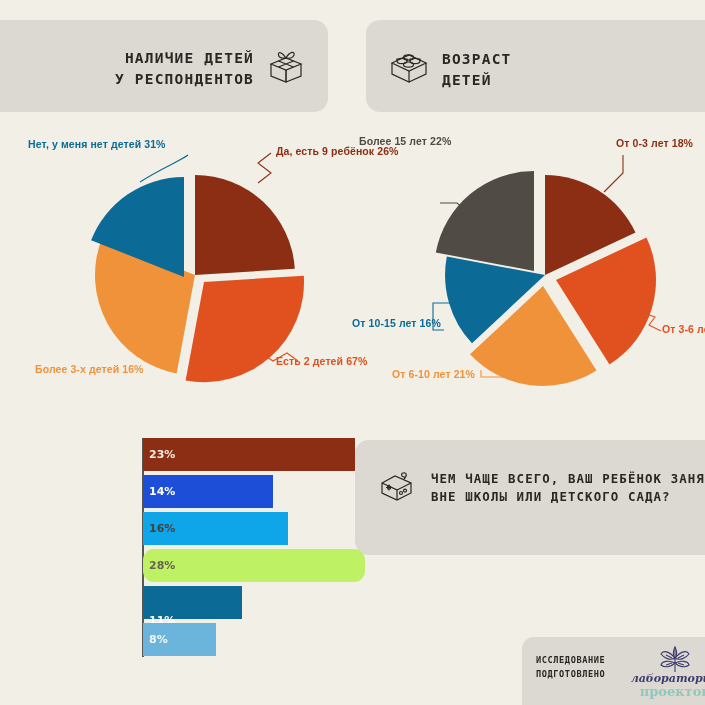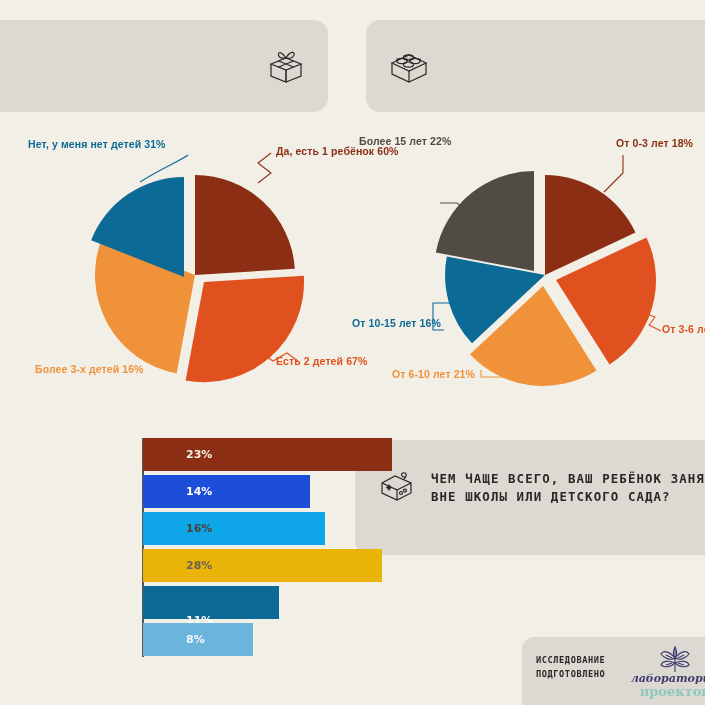--- a/index.html
+++ b/index.html
@@ -65,21 +65,21 @@
   }
   #bars-panel .hdr-inner{left:20px;top:26px;gap:14px;}
   #bars-panel .hdr-title{font-size:12.4px;letter-spacing:1.1px;}
 
   #bar-chart{position:absolute;left:0;top:432px;width:470px;height:225px;}
   .bar-row{
     position:absolute;left:0;height:33px;display:flex;align-items:stretch;
   }
   .bar-rect{
     position:absolute;left:143px;top:0;height:100%;
-    display:flex;align-items:center;padding-left:37px;
+    display:flex;align-items:center;
   }
   .bar-val{
     font-size:11px;font-weight:bold;padding-left:6px;
     font-family:"DejaVu Sans","Liberation Sans",sans-serif;
   }
   #axis{
     position:absolute;left:142px;top:438px;width:2px;height:219px;background:#5A5854;
   }
 
   
@@ -105,20 +105,22 @@
     font-family:"DejaVu Serif","Liberation Serif",serif;
   }
 </style>
 </head>
 <body>
 
 <div class="stage">
 
   <div class="panel" id="header-left">
     <div class="hdr-inner">
+      <div class="hdr-title">НАЛИЧИЕ ДЕТЕЙ
+У РЕСПОНДЕНТОВ</div>
       <div class="icon-box">
         <svg width="40" height="38" viewBox="0 0 40 38" fill="none" stroke="#2A2724" stroke-width="1.2">
           <path d="M5 16 L20 10 L35 16 L20 22 Z"></path>
           <path d="M5 16 L5 28 L20 34 L20 22"></path>
           <path d="M35 16 L35 28 L20 34"></path>
           <path d="M12.5 13 L27.5 19 M27.5 13 L12.5 19"></path>
           <path d="M20 10 C16 4 12 3 12.5 7 C13 10 17 10.5 20 10 Z"></path>
           <path d="M20 10 C24 3 29 3 28 7 C27 10 23 10.6 20 10 Z"></path>
           <path d="M20 22 L20 34" stroke-width="1"></path>
         </svg>
@@ -133,20 +135,22 @@
           <path d="M4 15 L21 7 L38 15 L21 23 Z"></path>
           <path d="M4 15 L4 26 L21 34 L21 23"></path>
           <path d="M38 15 L38 26 L21 34"></path>
           <ellipse cx="14" cy="13" rx="5" ry="2.6"></ellipse>
           <ellipse cx="27" cy="13" rx="5" ry="2.6"></ellipse>
           <ellipse cx="20.5" cy="9.5" rx="5" ry="2.6"></ellipse>
           <ellipse cx="20.5" cy="16.6" rx="5" ry="2.6"></ellipse>
           <path d="M9 13 L9 10.5 M19 13 L19 10.5 M22 13 L22 10.5 M32 13 L32 10.5"></path>
         </svg>
       </div>
+      <div class="hdr-title">ВОЗРАСТ
+ДЕТЕЙ</div>
     </div>
   </div>
 
   <div class="pie-wrap" id="pie-left">
     <svg width="330" height="275" viewBox="0 0 330 275">
 
       <path d="M165 150 L165 50 A100 100 0 0 1 264.8 143.7 Z" fill="#8C2E14"></path>
 
       <g transform="translate(9,7)">
         <path d="M165 150 L264.8 143.7 A100 100 0 0 1 146.6 248.5 Z" fill="#E0511F"></path>
@@ -157,21 +161,21 @@
       <g transform="translate(-11,2)">
         <path d="M165 150 L72.1 113.2 A100 100 0 0 1 165 50 Z" fill="#0B6A96"></path>
       </g>
 
       <path d="M110 57 C130 44 150 36 158 30" stroke="#0B6A96" stroke-width="1.1" fill="none"></path>
       <path d="M228 58 L241 48 L228 38 L241 28" stroke="#8C2E14" stroke-width="1.1" fill="none"></path>
       <path d="M231 228 L243 236 L257 228 L268 236" stroke="#E0511F" stroke-width="1.1" fill="none"></path>
       <path d="M127 196 L110 228" stroke="#F0923A" stroke-width="1.1" fill="none"></path>
     </svg>
     <div class="lbl" style="left:-2px;top:13px;color:#0B6A96;">Нет, у меня нет детей 31%</div>
-    <div class="lbl" style="left:246px;top:20px;color:#8C2E14;">Да, есть 1 ребёнок 60%</div>
+    <div class="lbl" style="left:246px;top:20px;color:#8C2E14;">Да, есть 9 ребёнок 26%</div>
     <div class="lbl" style="left:246px;top:230px;color:#E0511F;">Есть 2 детей 67%</div>
     <div class="lbl" style="left:5px;top:238px;color:#F0923A;">Более 3-х детей 16%</div>
   </div>
 
   <div class="pie-wrap" id="pie-right">
     <svg width="320" height="275" viewBox="0 0 320 275">
 
       <path d="M160 150 L160 50 A100 100 0 0 1 250.5 107.5 Z" fill="#8C2E14"></path>
 
       <g transform="translate(11,5)">
@@ -239,21 +243,21 @@
 
     <div class="bar-row" style="top:80px;">
 
       <div class="bar-rect" style="width:145px;background:#0ea5e9;">
         <span class="bar-val" style="color:#4A4136;">16%</span>
       </div>
     </div>
 
     <div class="bar-row" style="top:117px;">
 
-      <div class="bar-rect" style="width:202px;background:#eab308;">
+      <div class="bar-rect" style="width:222px;background:#bef264;border-radius:11px;">
         <span class="bar-val" style="color:#6B6055;">28%</span>
       </div>
     </div>
 
     <div class="bar-row" style="top:154px;">
 
       <div class="bar-rect" style="width:99px;background:#0B6A96;">
         <span class="bar-val" style="color:#FFFFFF;margin-top:36px;">11%</span>
       </div>
     </div>

